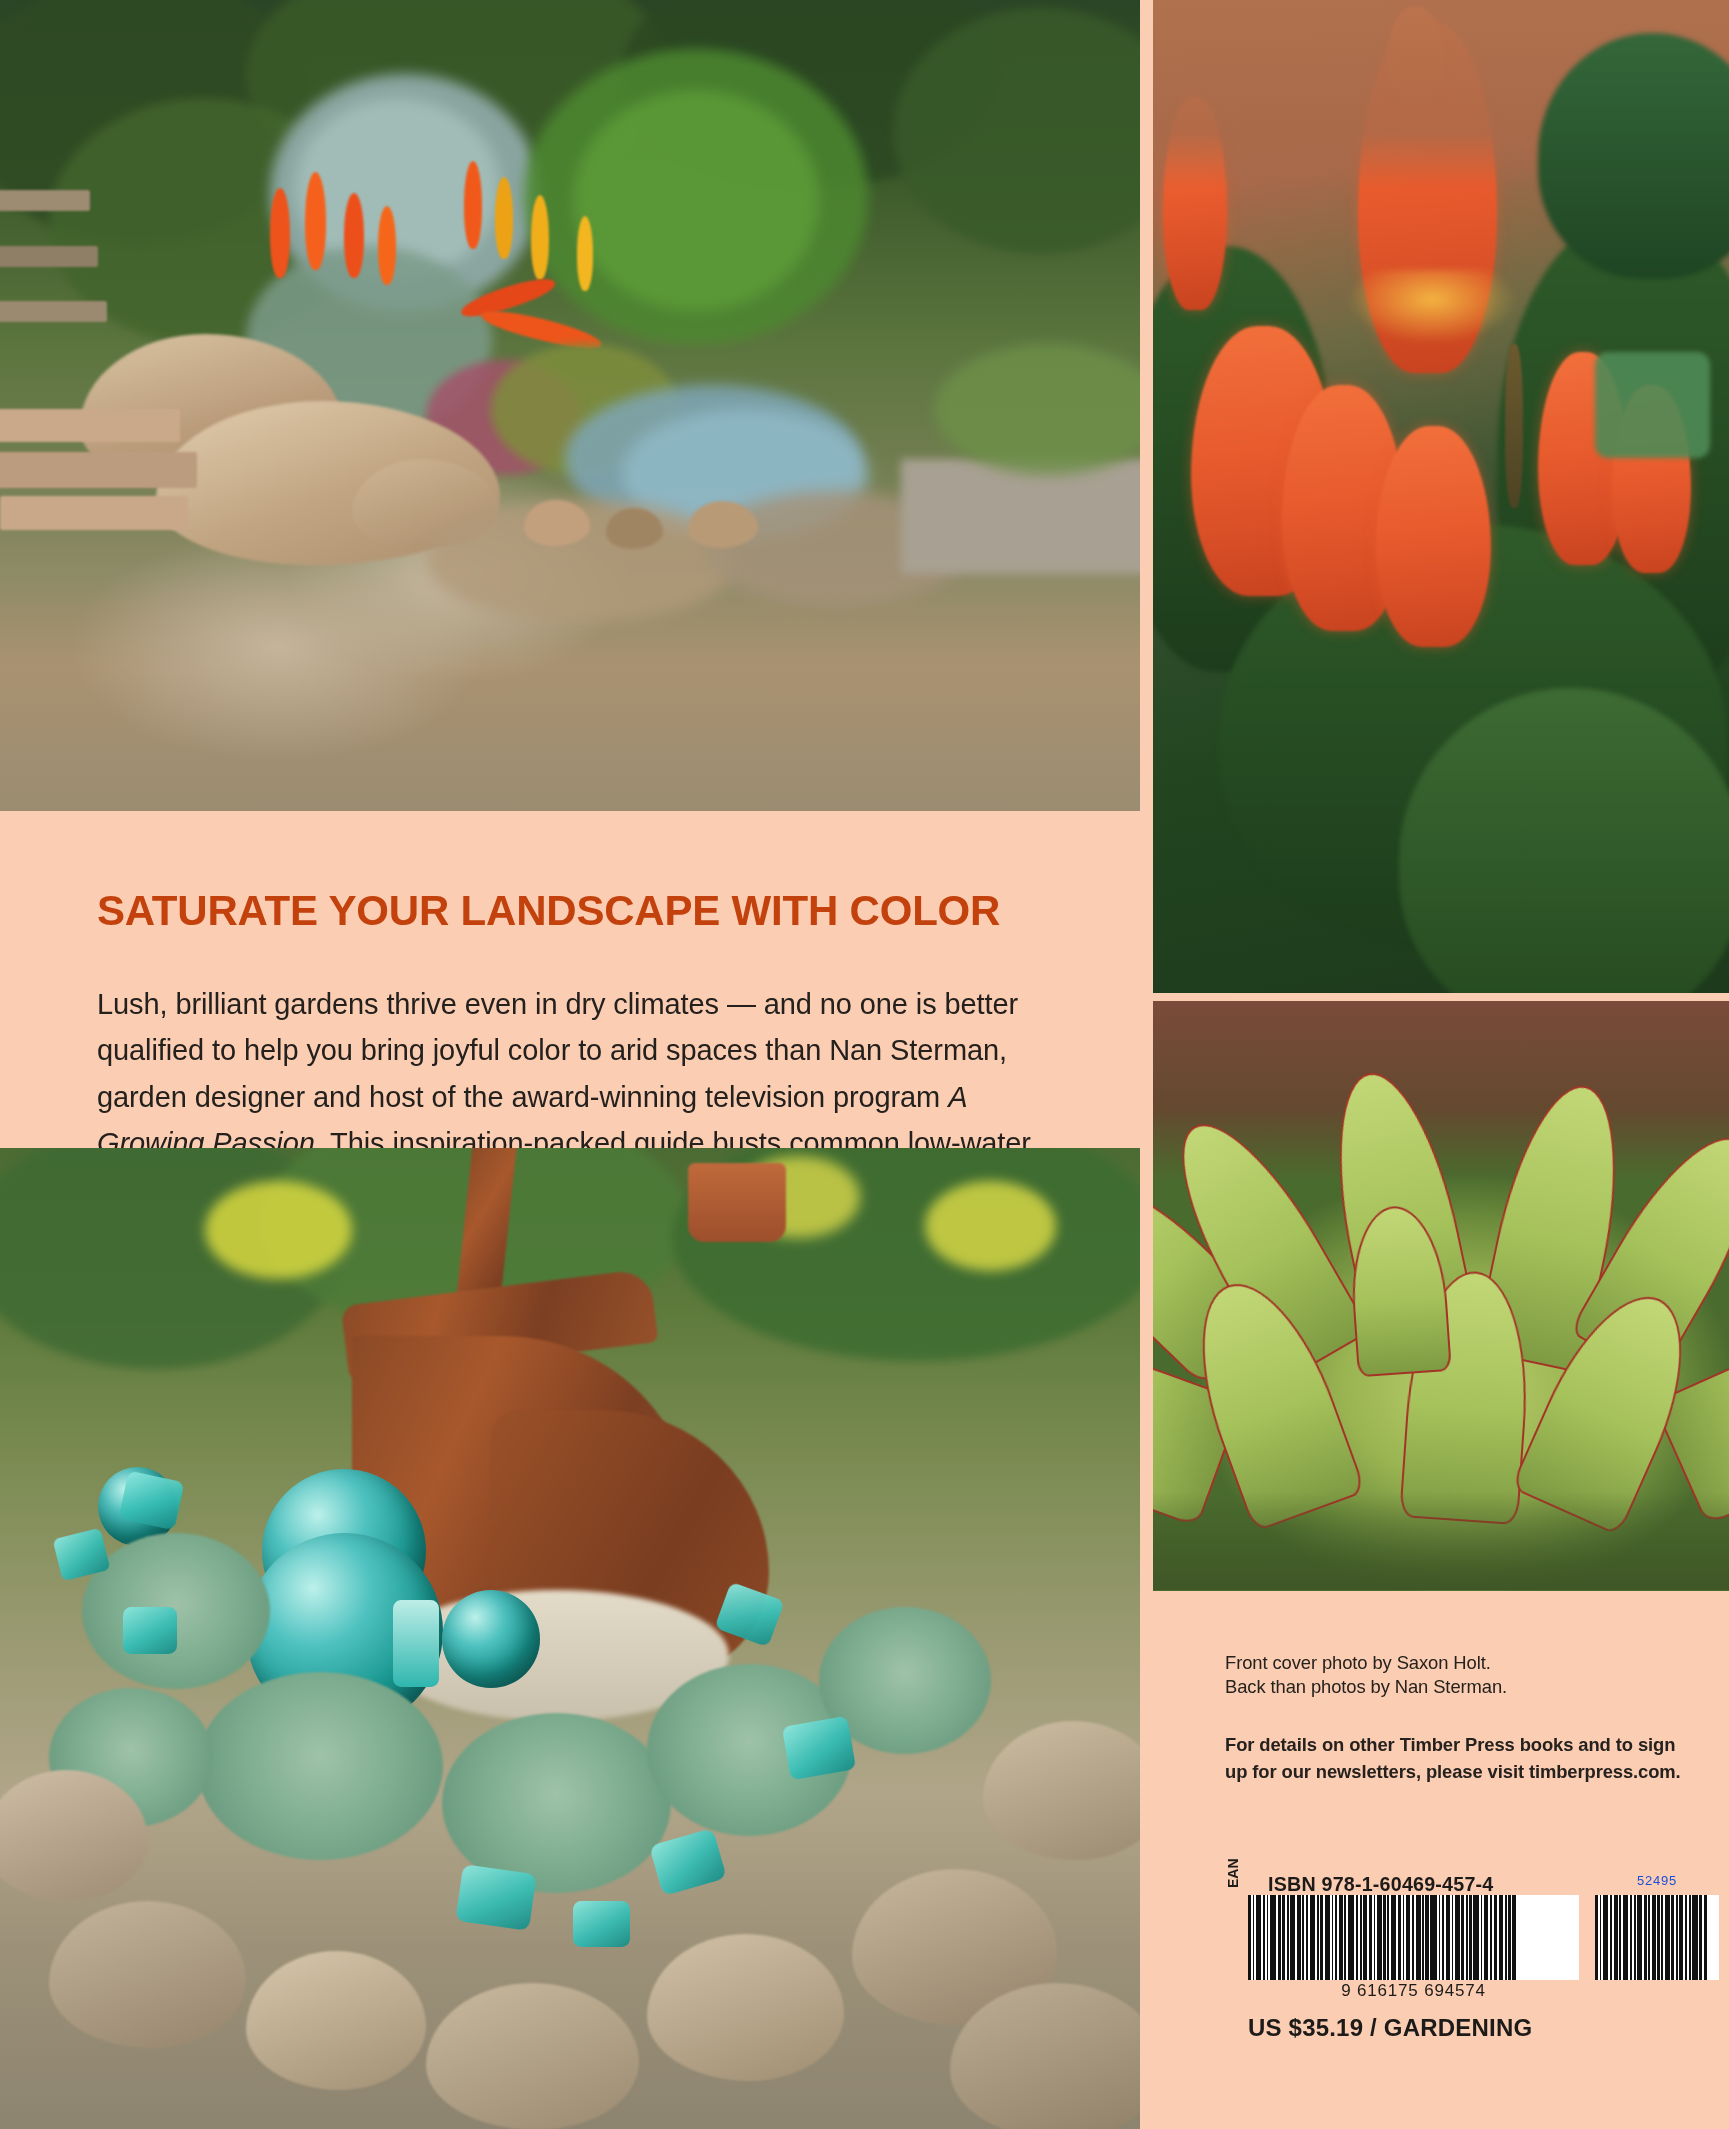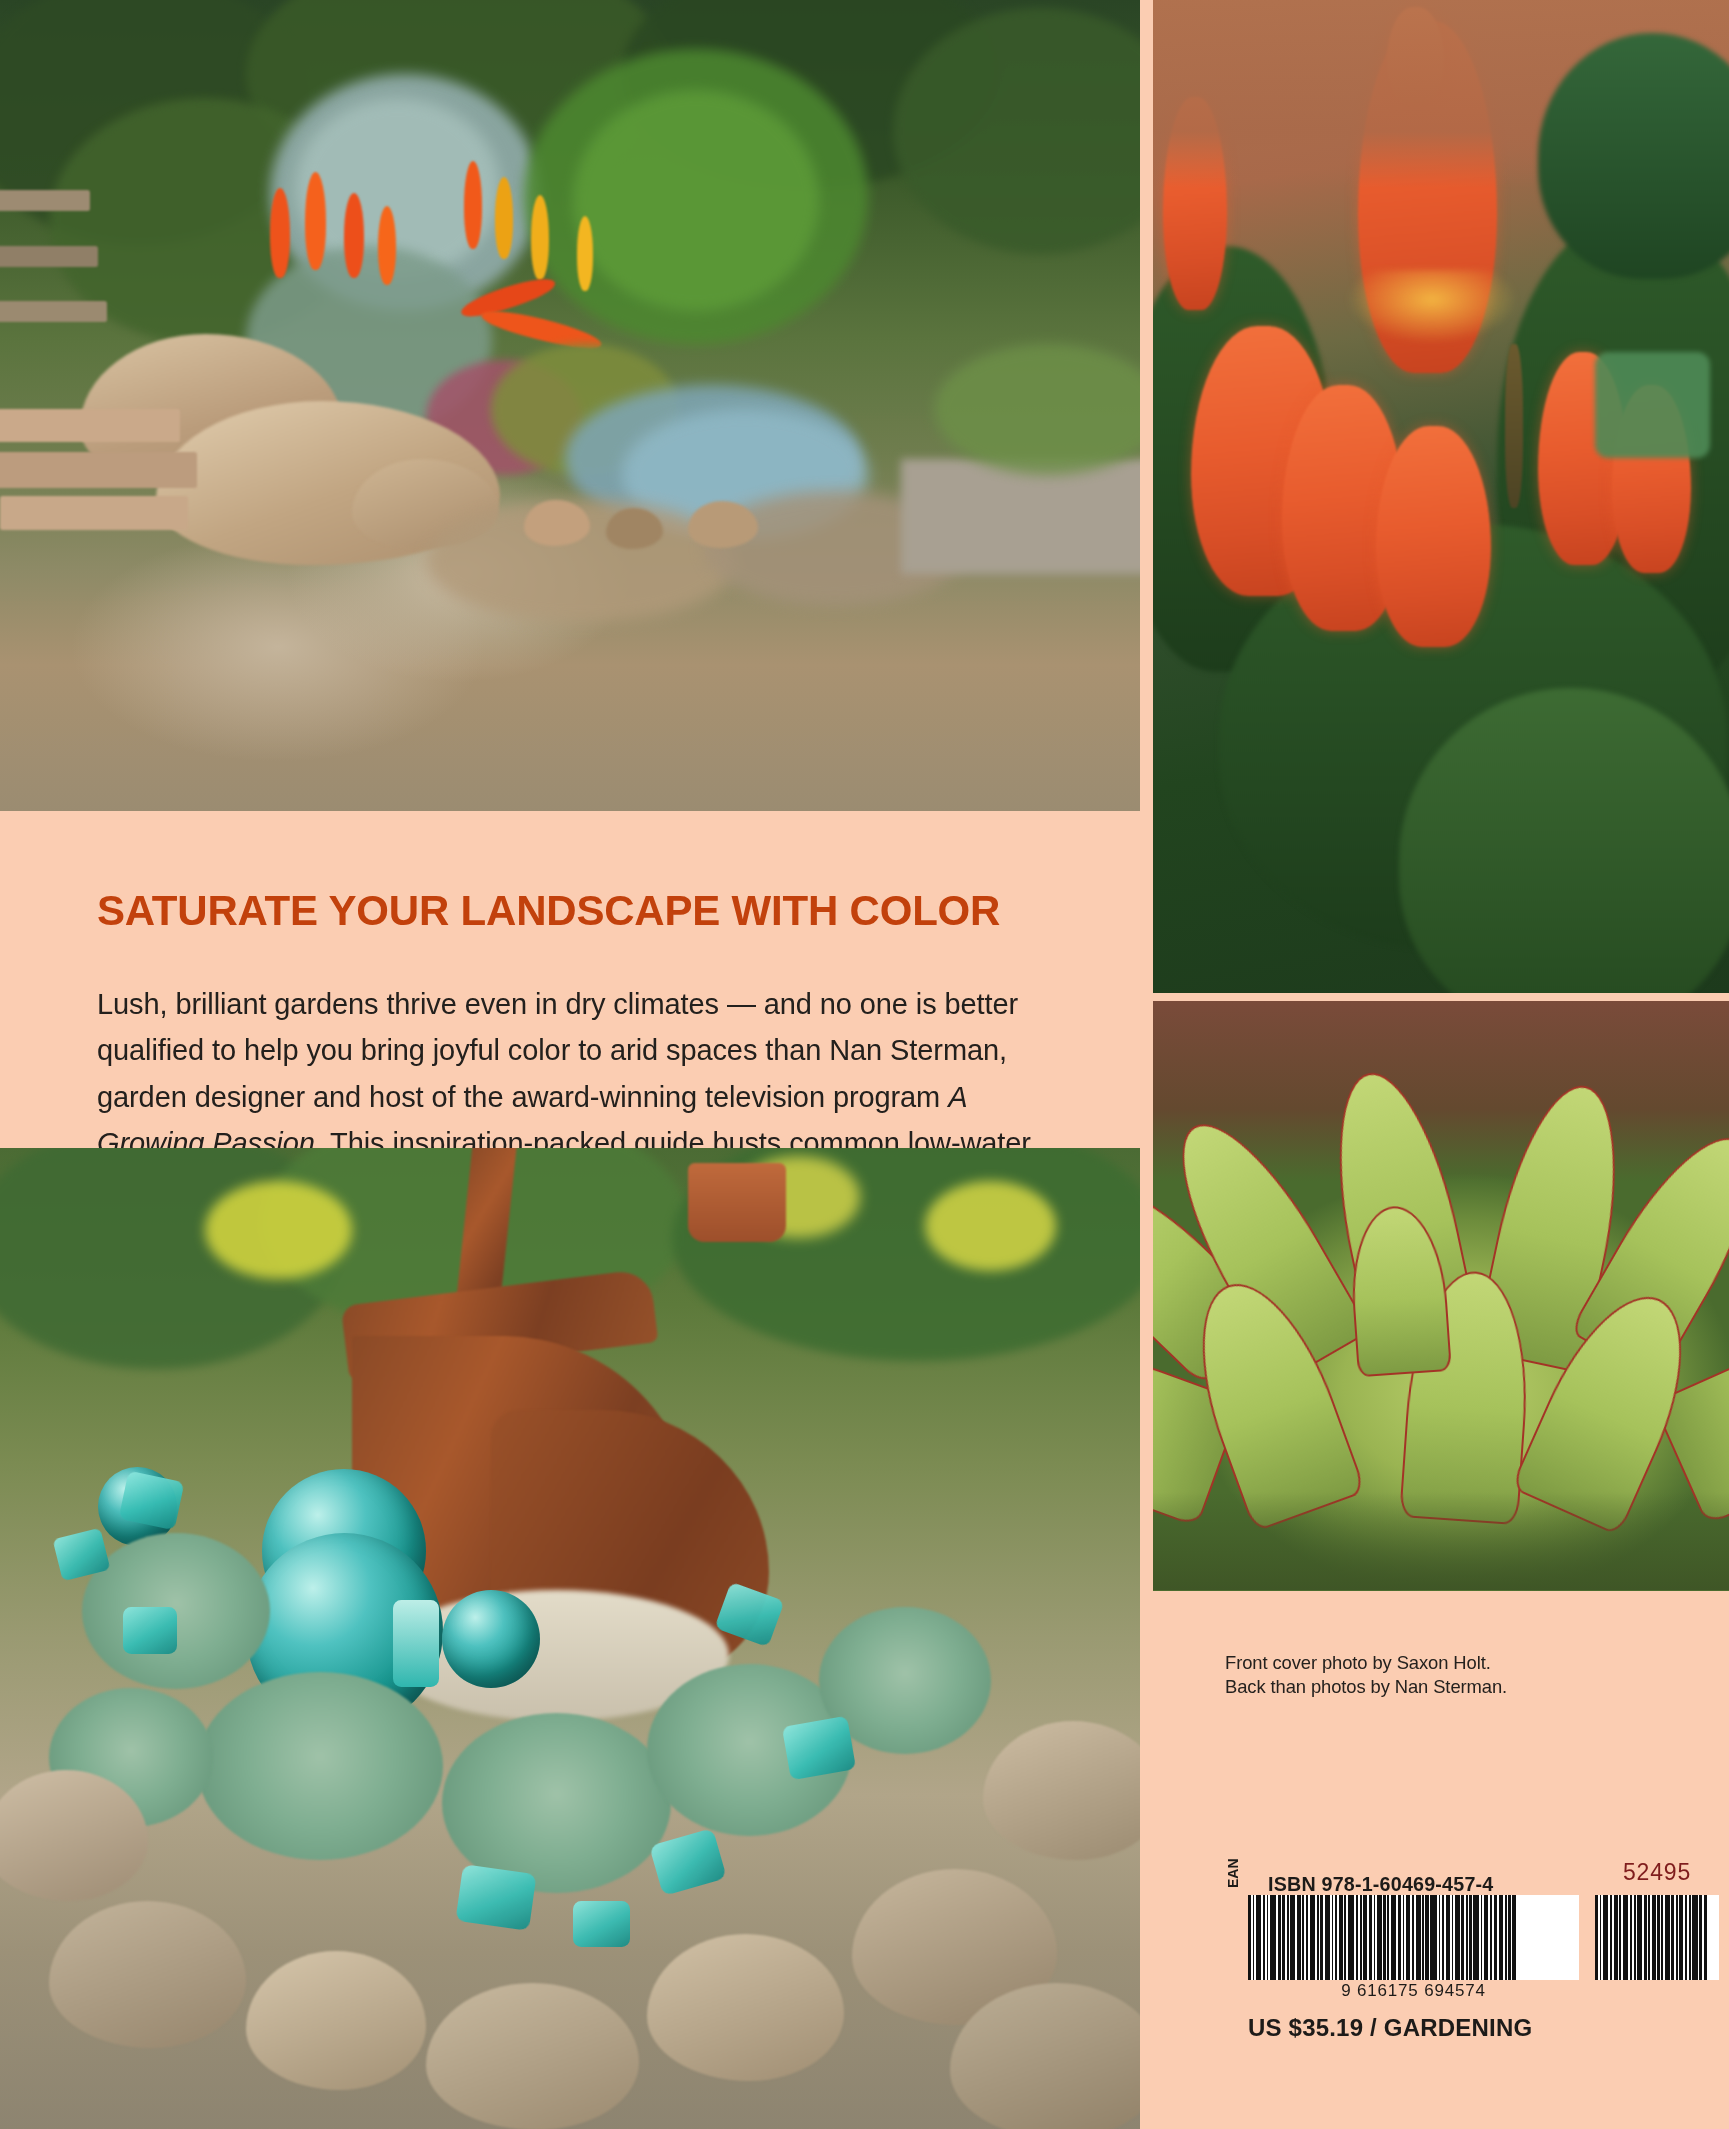--- a/index.html
+++ b/index.html
@@ -232,23 +232,23 @@
   #barcode-main-digits {
     position: absolute;
     left: 95px; top: 147px; width: 331px;
     color: #1d1b19;
     font-size: 17px;
     letter-spacing: 0.8px;
     text-align: center;
   }
   #barcode-addon-digits {
     position: absolute;
-    left: 442px; top: 25px; width: 124px;
-    color: #7f1d1d;
-    font-size: 23px;
+    left: 442px; top: 39px; width: 124px;
+    color: #1d4ed8;
+    font-size: 13px;
     letter-spacing: 0.8px;
     text-align: center;
   }
   #price-line {
     position: absolute;
     left: 95px; top: 180px;
     color: #1d1b19;
     font-size: 24px;
     font-weight: bold;
     letter-spacing: 0.2px;
@@ -410,20 +410,21 @@
     <div class="stone" style="left:426px;top:835px;width:213px;height:147px;background:linear-gradient(160deg,#c8b99f,#9b8a70);"></div>
     <div class="stone" style="left:647px;top:786px;width:197px;height:147px;background:linear-gradient(160deg,#d1c1a6,#a08e73);"></div>
     <div class="stone" style="left:852px;top:721px;width:205px;height:156px;background:linear-gradient(160deg,#c7b79d,#94836a);"></div>
     <div class="stone" style="left:983px;top:573px;width:180px;height:139px;background:linear-gradient(160deg,#cdbda3,#9a8a70);"></div>
     <div class="stone" style="left:950px;top:835px;width:213px;height:156px;background:linear-gradient(160deg,#bcae95,#8f7f66);"></div>
   </div>
 
   <div id="credits-panel">
     <div class="credit-line" id="credit-front">Front cover photo by Saxon Holt.</div>
     <div class="credit-line" id="credit-back">Back than photos by Nan Sterman.</div>
+    <div id="credit-details">For details on other Timber Press books and to sign up for our newsletters, please visit timberpress.com.</div>
   </div>
 
   <div id="isbn-block">
     <div id="isbn-text">ISBN 978-1-60469-457-4</div>
     <div id="ean-label">EAN</div>
 
     <div class="barcode" id="barcode-main">
       <div class="bars">
         <i style="width:3.3px"></i>
           <i style="width:1.6px"></i>

